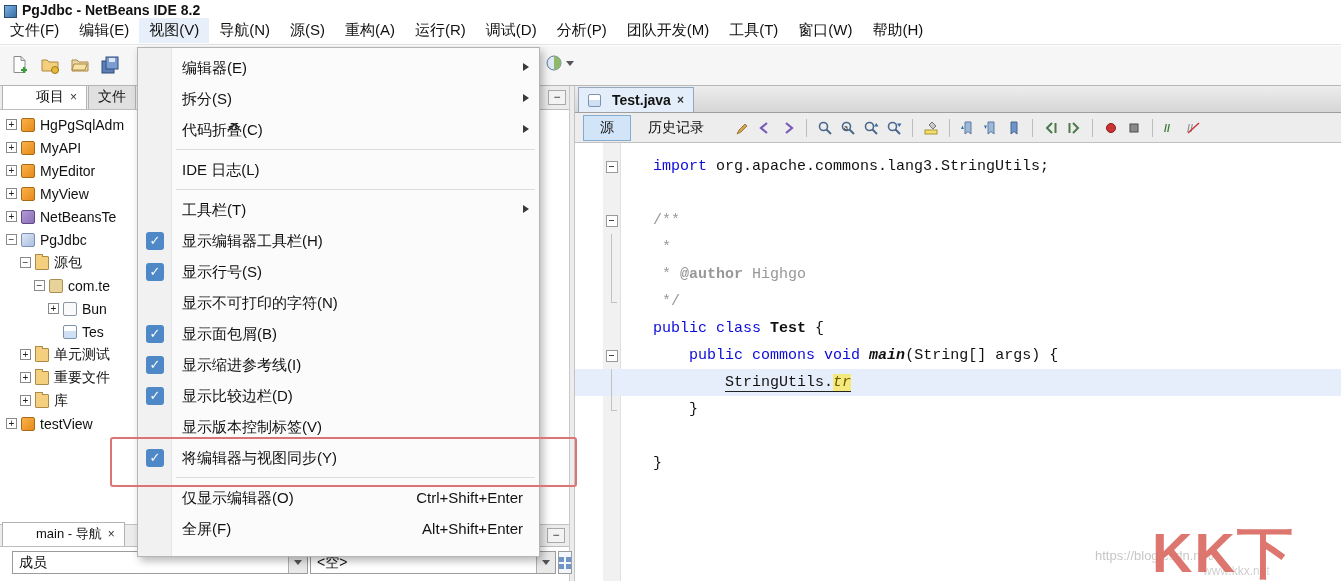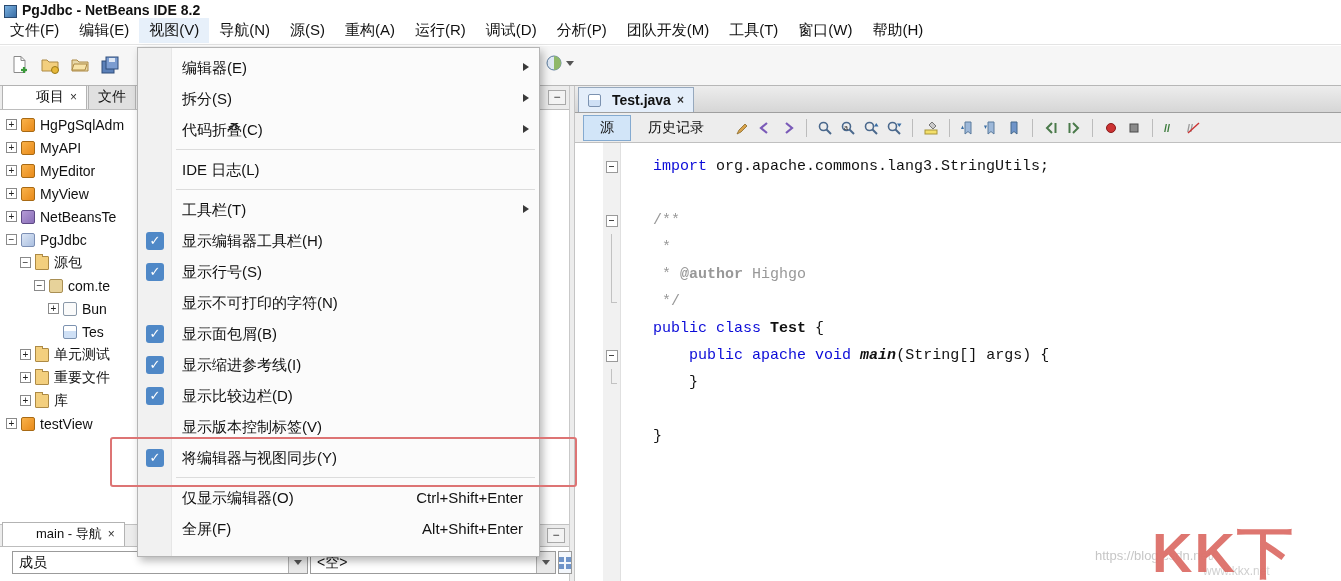--- a/index.html
+++ b/index.html
@@ -411,21 +411,25 @@
         <div class="code-line">
           <span class="fold-col fold-end"></span>
           <span class="code-text"><span class="c-cm"> */</span></span>
         </div>
         <div class="code-line">
           <span class="fold-col fold-none"></span>
           <span class="code-text"><span class="c-kw">public</span><span class="c-pl"> </span><span class="c-kw">class</span><span class="c-pl"> </span><span class="c-cls">Test</span><span class="c-pl"> {</span></span>
         </div>
         <div class="code-line">
           <span class="fold-col fold-start"></span>
-          <span class="code-text"><span class="c-pl">    </span><span class="c-kw">public</span><span class="c-pl"> </span><span class="c-kw">apache</span><span class="c-pl"> </span><span class="c-kw">void</span><span class="c-pl"> </span><span class="c-meth">main</span><span class="c-pl">(String[] args) {</span></span>
+          <span class="code-text"><span class="c-pl">    </span><span class="c-kw">public</span><span class="c-pl"> </span><span class="c-kw">commons</span><span class="c-pl"> </span><span class="c-kw">void</span><span class="c-pl"> </span><span class="c-meth">main</span><span class="c-pl">(String[] args) {</span></span>
+        </div>
+        <div class="code-line current">
+          <span class="fold-col fold-mid"></span>
+          <span class="code-text"><span class="c-pl">        </span><span class="c-und">StringUtils.</span><span class="c-undhl">tr</span></span>
         </div>
         <div class="code-line">
           <span class="fold-col fold-end"></span>
           <span class="code-text"><span class="c-pl">    }</span></span>
         </div>
         <div class="code-line">
           <span class="fold-col fold-none"></span>
           <span class="code-text"></span>
         </div>
         <div class="code-line">

